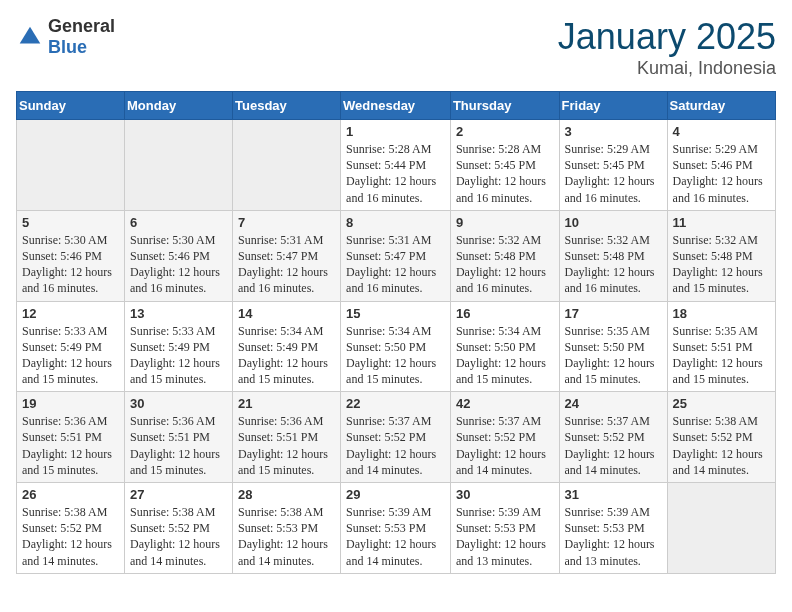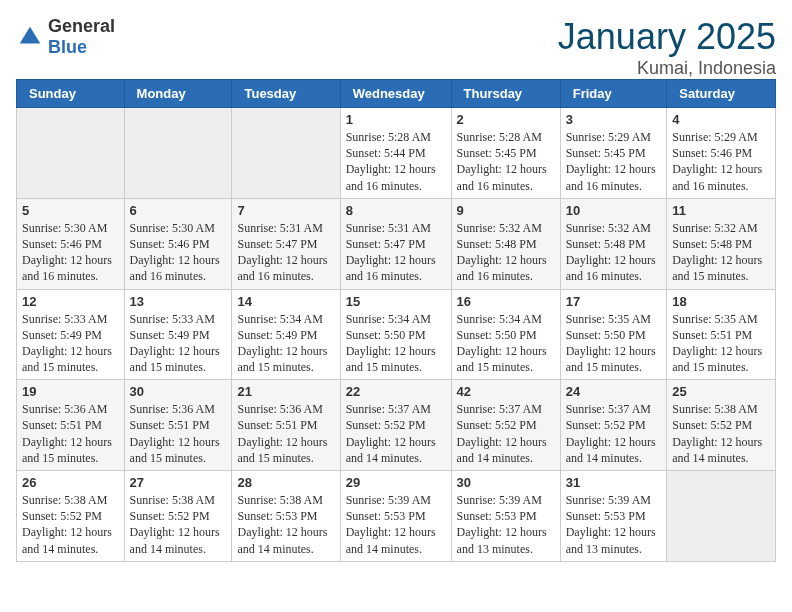--- a/index.html
+++ b/index.html
@@ -7,20 +7,21 @@
       font-family: Arial, sans-serif;
       background: #fff;
       width: 792px;
       min-height: 612px;
       padding: 16px;
     }
     .header {
       display: flex;
       justify-content: space-between;
       align-items: flex-start;
+      margin-bottom: 12px;
     }
     .logo {
       display: flex;
       align-items: center;
       gap: 4px;
     }
     .logo-text-general { font-size: 18px; font-weight: bold; color: #333; }
     .logo-text-blue { font-size: 18px; font-weight: bold; color: #2a6db5; }
     .logo-icon {
       width: 28px;
@@ -30,21 +31,21 @@
     .title-block h1 { font-size: 36px; color: #0c4a6e; font-weight: normal; }
     .title-block h2 { font-size: 18px; color: #555; font-weight: normal; }
     .calendar {
       width: 100%;
       border-collapse: collapse;
       border: 1px solid #ccc;
     }
     .calendar th {
       background: #2a6db5;
       color: #fff;
-      padding: 6px 12px;
+      padding: 6px 2px;
       font-size: 13px;
       text-align: left;
       border: 1px solid #1e5a9c;
     }
     .calendar td {
       vertical-align: top;
       border: 1px solid #ccc;
       padding: 4px 5px;
       width: 113px;
       min-height: 80px;

